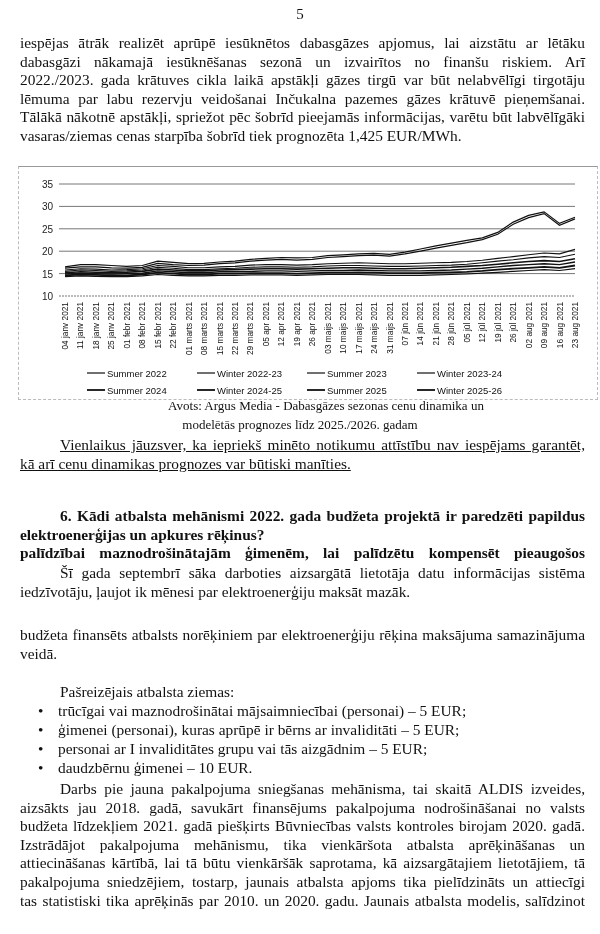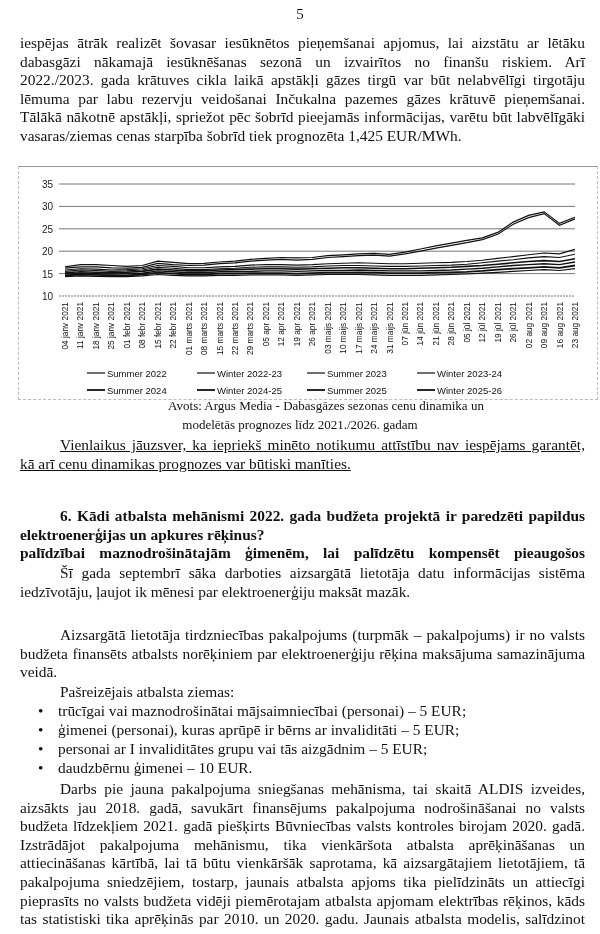--- a/index.html
+++ b/index.html
@@ -14,21 +14,21 @@
   .bold { font-weight:bold; }
   .bullet { position:absolute; left:38px; font-size:15.4px; }
   svg text { font-family:"Liberation Sans", sans-serif; }
 </style>
 </head>
 <body>
 
 <div class="pagenum">5</div>
 
 <div class="p" style="top:34px;">
-  <span class="ln">iespējas ātrāk realizēt šovasar iesūknētos pieņemšanai apjomus, lai aizstātu ar lētāku</span>
+  <span class="ln">iespējas ātrāk realizēt aprūpē iesūknētos dabasgāzes apjomus, lai aizstātu ar lētāku</span>
   <span class="ln">dabasgāzi nākamajā iesūknēšanas sezonā un izvairītos no finanšu riskiem. Arī</span>
   <span class="ln">2022./2023. gada krātuves cikla laikā apstākļi gāzes tirgū var būt nelabvēlīgi tirgotāju</span>
   <span class="ln">lēmuma par labu rezervju veidošanai Inčukalna pazemes gāzes krātuvē pieņemšanai.</span>
   <span class="ln">Tālākā nākotnē apstākļi, spriežot pēc šobrīd pieejamās informācijas, varētu būt labvēlīgāki</span>
   <span class="ln last">vasaras/ziemas cenas starpība šobrīd tiek prognozēta 1,425 EUR/MWh.</span>
 </div>
 
 <div class="chart-box">
   <svg id="chart" width="578" height="232">
     <g id="grid">
@@ -108,40 +108,39 @@
         <text x="198" y="226.5" font-size="9.5" fill="#111">Winter 2024-25</text>
         <line x1="288" x2="306" y1="223" y2="223" stroke="#111" stroke-width="1.8"></line>
         <text x="308" y="226.5" font-size="9.5" fill="#111">Summer 2025</text>
         <line x1="398" x2="416" y1="223" y2="223" stroke="#111" stroke-width="1.8"></line>
         <text x="418" y="226.5" font-size="9.5" fill="#111">Winter 2025-26</text>
       </g>
   </svg>
 </div>
 
 <div class="caption" style="top:398px;margin-left:26px;">Avots: Argus Media - Dabasgāzes sezonas cenu dinamika un</div>
-<div class="caption" style="top:417px;">modelētās prognozes līdz 2021./2026. gadam</div>
+<div class="caption" style="top:417px;">modelētās prognozes līdz 2025./2026. gadam</div>
 
 <div class="p" style="top:436px;text-decoration:underline;">
   <span class="ln indent">Vienlaikus jāuzsver, ka iepriekš minēto notikumu attīstību nav iespējams garantēt,</span>
   <span class="ln last">kā arī cenu dinamikas prognozes var būtiski manīties.</span>
 </div>
 
 <div class="p bold" style="top:507px;">
   <span class="ln indent">6. Kādi atbalsta mehānismi 2022. gada budžeta projektā ir paredzēti papildus</span>
   <span class="ln last">elektroenerģijas un apkures rēķinus?</span>
   <span class="ln">palīdzībai maznodrošinātajām ģimenēm, lai palīdzētu kompensēt pieaugošos</span>
 </div>
 
 <div class="p" style="top:564px;">
   <span class="ln indent">Šī gada septembrī sāka darboties aizsargātā lietotāja datu informācijas sistēma</span>
   <span class="ln last">iedzīvotāju, ļaujot ik mēnesi par elektroenerģiju maksāt mazāk.</span>
 </div>
 
 <div class="p" style="top:626px;">
-  <span class="ln indent">Aizsargātā lietotāja tirdzniecības pakalpojums (turpmāk – pakalpojums) ir no valsts</span>
   <span class="ln">budžeta finansēts atbalsts norēķiniem par elektroenerģiju rēķina maksājuma samazinājuma</span>
   <span class="ln last">veidā.</span>
 </div>
 
 <div class="p" style="top:683px;">
   <span class="ln last indent">Pašreizējais atbalsta ziemas:</span>
 </div>
 
 <div>
   <span class="bullet" style="top:702px;">•</span>
@@ -162,15 +161,14 @@
     </div>
 </div>
 
 <div class="p" style="top:780px;">
   <span class="ln indent">Darbs pie jauna pakalpojuma sniegšanas mehānisma, tai skaitā ALDIS izveides,</span>
   <span class="ln">aizsākts jau 2018. gadā, savukārt finansējums pakalpojuma nodrošināšanai no valsts</span>
   <span class="ln">budžeta līdzekļiem 2021. gadā piešķirts Būvniecības valsts kontroles birojam 2020. gadā.</span>
   <span class="ln">Izstrādājot pakalpojuma mehānismu, tika vienkāršota atbalsta aprēķināšanas un</span>
   <span class="ln">attiecināšanas kārtībā, lai tā būtu vienkāršāk saprotama, kā aizsargātajiem lietotājiem, tā</span>
   <span class="ln">pakalpojuma sniedzējiem, tostarp, jaunais atbalsta apjoms tika pielīdzināts un attiecīgi</span>
-  <span class="ln">pieprasīts no valsts budžeta vidēji piemērotajam atbalsta apjomam elektrības rēķinos, kāds</span>
   <span class="ln">tas statistiski tika aprēķinās par 2010. un 2020. gadu. Jaunais atbalsta modelis, salīdzinot</span>
 </div>
 
 </body></html>

